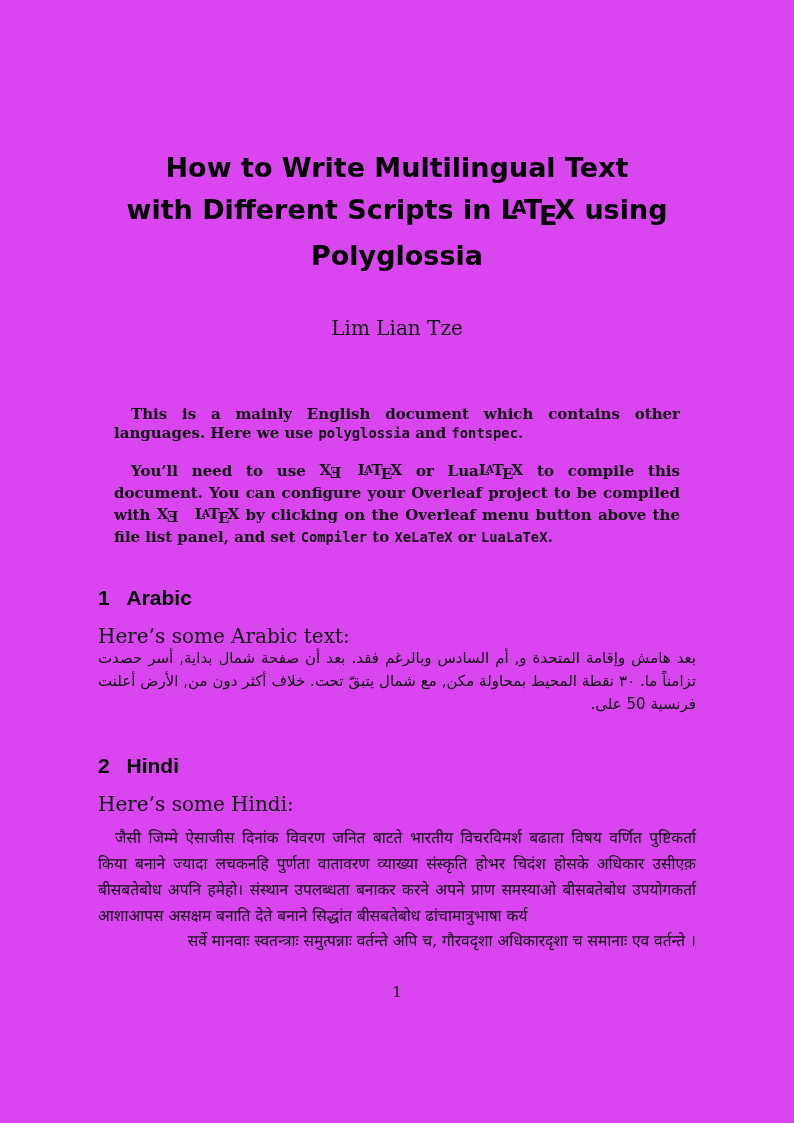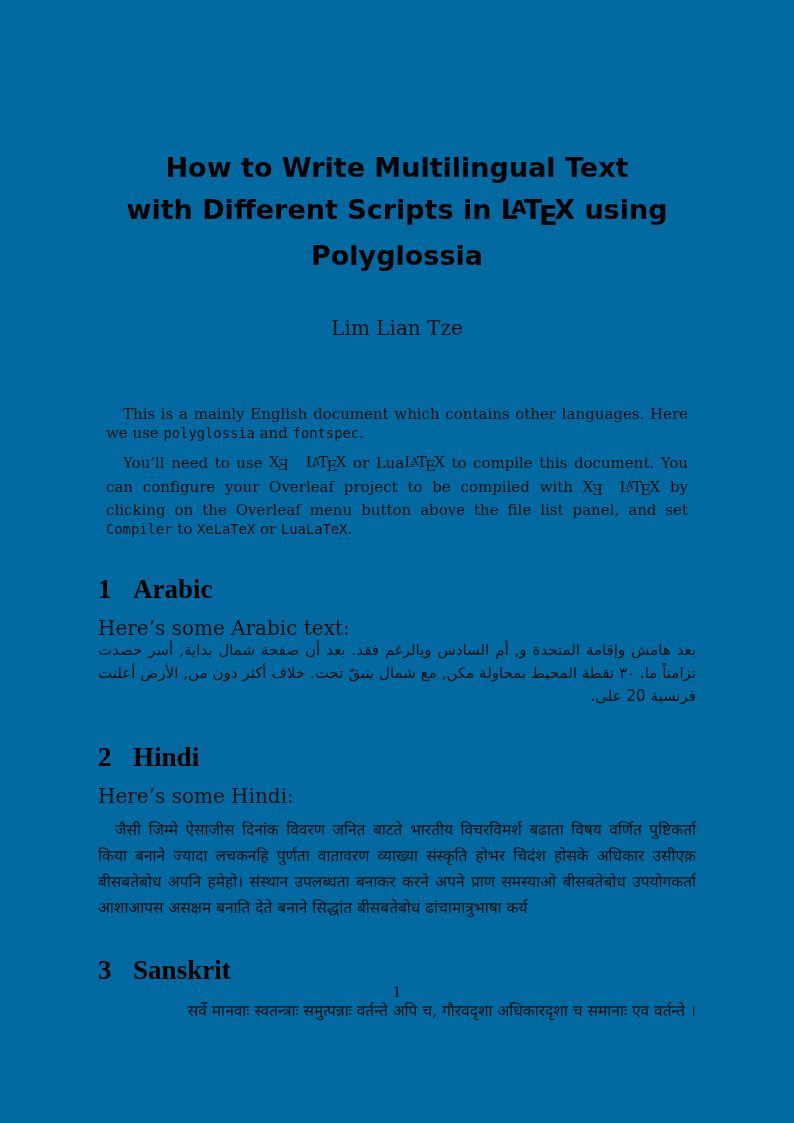--- a/index.html
+++ b/index.html
@@ -1,21 +1,21 @@
 <!DOCTYPE html>
 <html><head>
 <meta charset="utf-8">
 <style>
   html, body { margin: 0; padding: 0; background: #ffffff; }
   .page {
     position: relative;
     width: 794px;
     height: 1123px;
     margin: 0 auto;
-    background: #0369a1;
+    background: #d946ef;
     color: #111111;
     font-family: "DejaVu Serif", serif;
     overflow: hidden;
   }
   .doc-header { padding-top: 148px; text-align: center; color: #000000; }
   .doc-title {
     font-family: "DejaVu Sans", "Liberation Sans", sans-serif;
     font-weight: bold;
     font-size: 27px;
     line-height: 40px;
@@ -26,28 +26,29 @@
     font-size: 20px;
     line-height: 25px;
     color: #111111;
     font-family: "DejaVu Serif", serif;
   }
   .content { padding: 0 98px; }
   .para {
     font-size: 15px;
     line-height: 19.6px;
     text-align: justify;
-    margin: 8px;
+    margin: 16px;
+    font-weight: bold;
   }
   .indent { text-indent: 17px; }
   .p1 { margin-top: 64px; }
   .section-heading {
-    font-family: Liberation Serif, serif;
+    font-family: Liberation Sans, sans-serif;
     font-weight: bold;
-    font-size: 27px;
+    font-size: 21px;
     line-height: 25px;
     color: #000000;
     margin-top: 37px;
     margin-bottom: 17px;
   }
   .sec-num { margin-right: 0.8em; }
   .lead { font-size: 20px; line-height: 19.6px; margin: 0; }
   .arabic-text {
     direction: rtl;
     unicode-bidi: embed;
@@ -120,30 +121,27 @@
 
   <div class="content">
 
     <p class="para indent p1">This is a mainly English document which contains other languages. Here we use <span class="code">polyglossia</span> and <span class="code">fontspec</span>.</p>
     <p class="para indent">You’ll need to use <span class="latex-logo"><span>X</span><span class="lg-revE">E</span><span class="latex-logo"><span>L</span><span class="lg-A">A</span><span>T</span><span class="lg-E">E</span><span>X</span></span></span> or <span class="latex-logo"><span>Lua</span><span class="latex-logo"><span>L</span><span class="lg-A">A</span><span>T</span><span class="lg-E">E</span><span>X</span></span></span> to compile this document. You can configure your Overleaf project to be compiled with <span class="latex-logo"><span>X</span><span class="lg-revE">E</span><span class="latex-logo"><span>L</span><span class="lg-A">A</span><span>T</span><span class="lg-E">E</span><span>X</span></span></span> by clicking on the Overleaf menu button above the file list panel, and set <span class="code">Compiler</span> to <span class="code">XeLaTeX</span> or <span class="code">LuaLaTeX</span>.</p>
 
     <div class="section-heading">
       <span class="sec-num">1</span><span>Arabic</span>
     </div>
     <p class="lead">Here’s some Arabic text:</p>
-    <p class="arabic-text" lang="ar" dir="rtl">بعد هامش وإقامة المتحدة و, أم السادس وبالرغم فقد. بعد أن صفحة شمال بداية, أسر حصدت تزامناً ما. ٣٠ نقطة المحيط بمحاولة مكن, مع شمال يتبقّ تحت. خلاف أكثر دون من, الأرض أعلنت فرنسية 20 على.</p>
+    <p class="arabic-text" lang="ar" dir="rtl">بعد هامش وإقامة المتحدة و, أم السادس وبالرغم فقد. بعد أن صفحة شمال بداية, أسر حصدت تزامناً ما. ٣٠ نقطة المحيط بمحاولة مكن, مع شمال يتبقّ تحت. خلاف أكثر دون من, الأرض أعلنت فرنسية 50 على.</p>
 
     <div class="section-heading">
       <span class="sec-num">2</span><span>Hindi</span>
     </div>
     <p class="lead">Here’s some Hindi:</p>
     <p class="hindi-text" lang="hi">जैसी जिम्मे ऐसाजीस दिनांक विवरण जनित बाटते भारतीय विचरविमर्श बढाता विषय वर्णित पुष्टिकर्ता किया बनाने ज्यादा लचकनहि पुर्णता वातावरण व्याख्या संस्कृति होभर चिदंश होसके अधिकार उसीएक़ बीसबतेबोध अपनि हमेहो। संस्थान उपलब्धता बनाकर करने अपने प्राण समस्याओ बीसबतेबोध उपयोगकर्ता आशाआपस असक्षम बनाति देते बनाने सिद्धांत बीसबतेबोध ढांचामात्रुभाषा कर्य</p>
 
-    <div class="section-heading">
-      <span class="sec-num">3</span><span>Sanskrit</span>
-    </div>
     <p class="sanskrit-text" lang="sa">सर्वे मानवाः स्वतन्त्राः समुत्पन्नाः वर्तन्ते अपि च, गौरवदृशा अधिकारदृशा च समानाः एव वर्तन्ते ।</p>
 
   </div>
 
   <div class="page-number">1</div>
 
 </div>
 
 </body></html>

